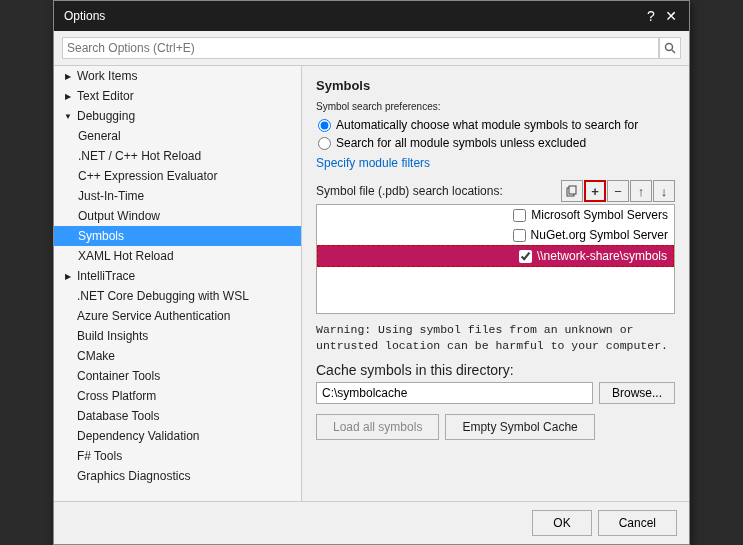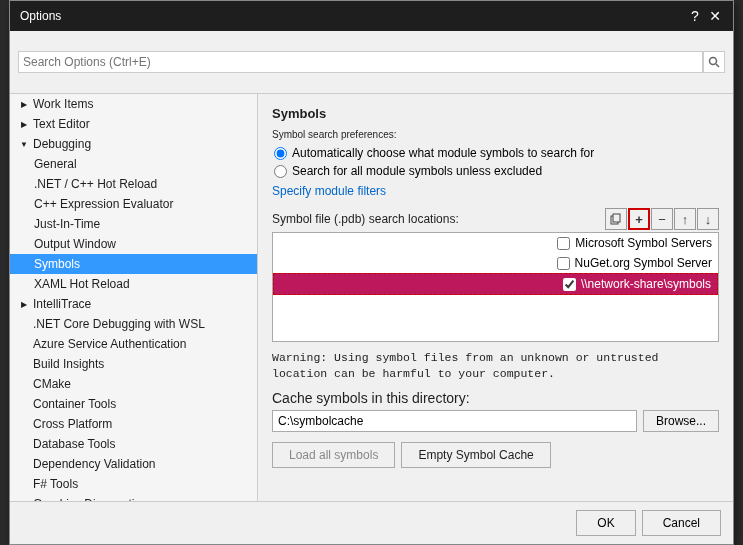--- a/index.html
+++ b/index.html
@@ -7,21 +7,21 @@
       background: #2b2b2b;
       display: flex;
       align-items: center;
       justify-content: center;
       height: 545px;
       width: 743px;
       font-family: 'Segoe UI', Arial, sans-serif;
       font-size: 12px;
     }
     .dialog {
-      width: 725px;
+      width: 637px;
       height: 545px;
       background: #f0f0f0;
       border: 1px solid #888;
       box-shadow: 2px 2px 8px rgba(0,0,0,0.5);
       display: flex;
       flex-direction: column;
     }
     .title-bar {
       background: #1e1e1e;
       color: #ffffff;
@@ -53,21 +53,21 @@
       justify-content: center;
       padding: 0;
     }
     .dialog-content {
       display: flex;
       flex-direction: column;
       flex: 1;
       overflow: hidden;
     }
     .search-bar {
-      padding: 20px 8px;
+      padding: 6px 8px;
       border-bottom: 1px solid #ccc;
       background: #f0f0f0;
       display: flex;
       align-items: center;
       gap: 0;
       flex-shrink: 0;
     }
     .search-input {
       flex: 1;
       border: 1px solid #ccc;

